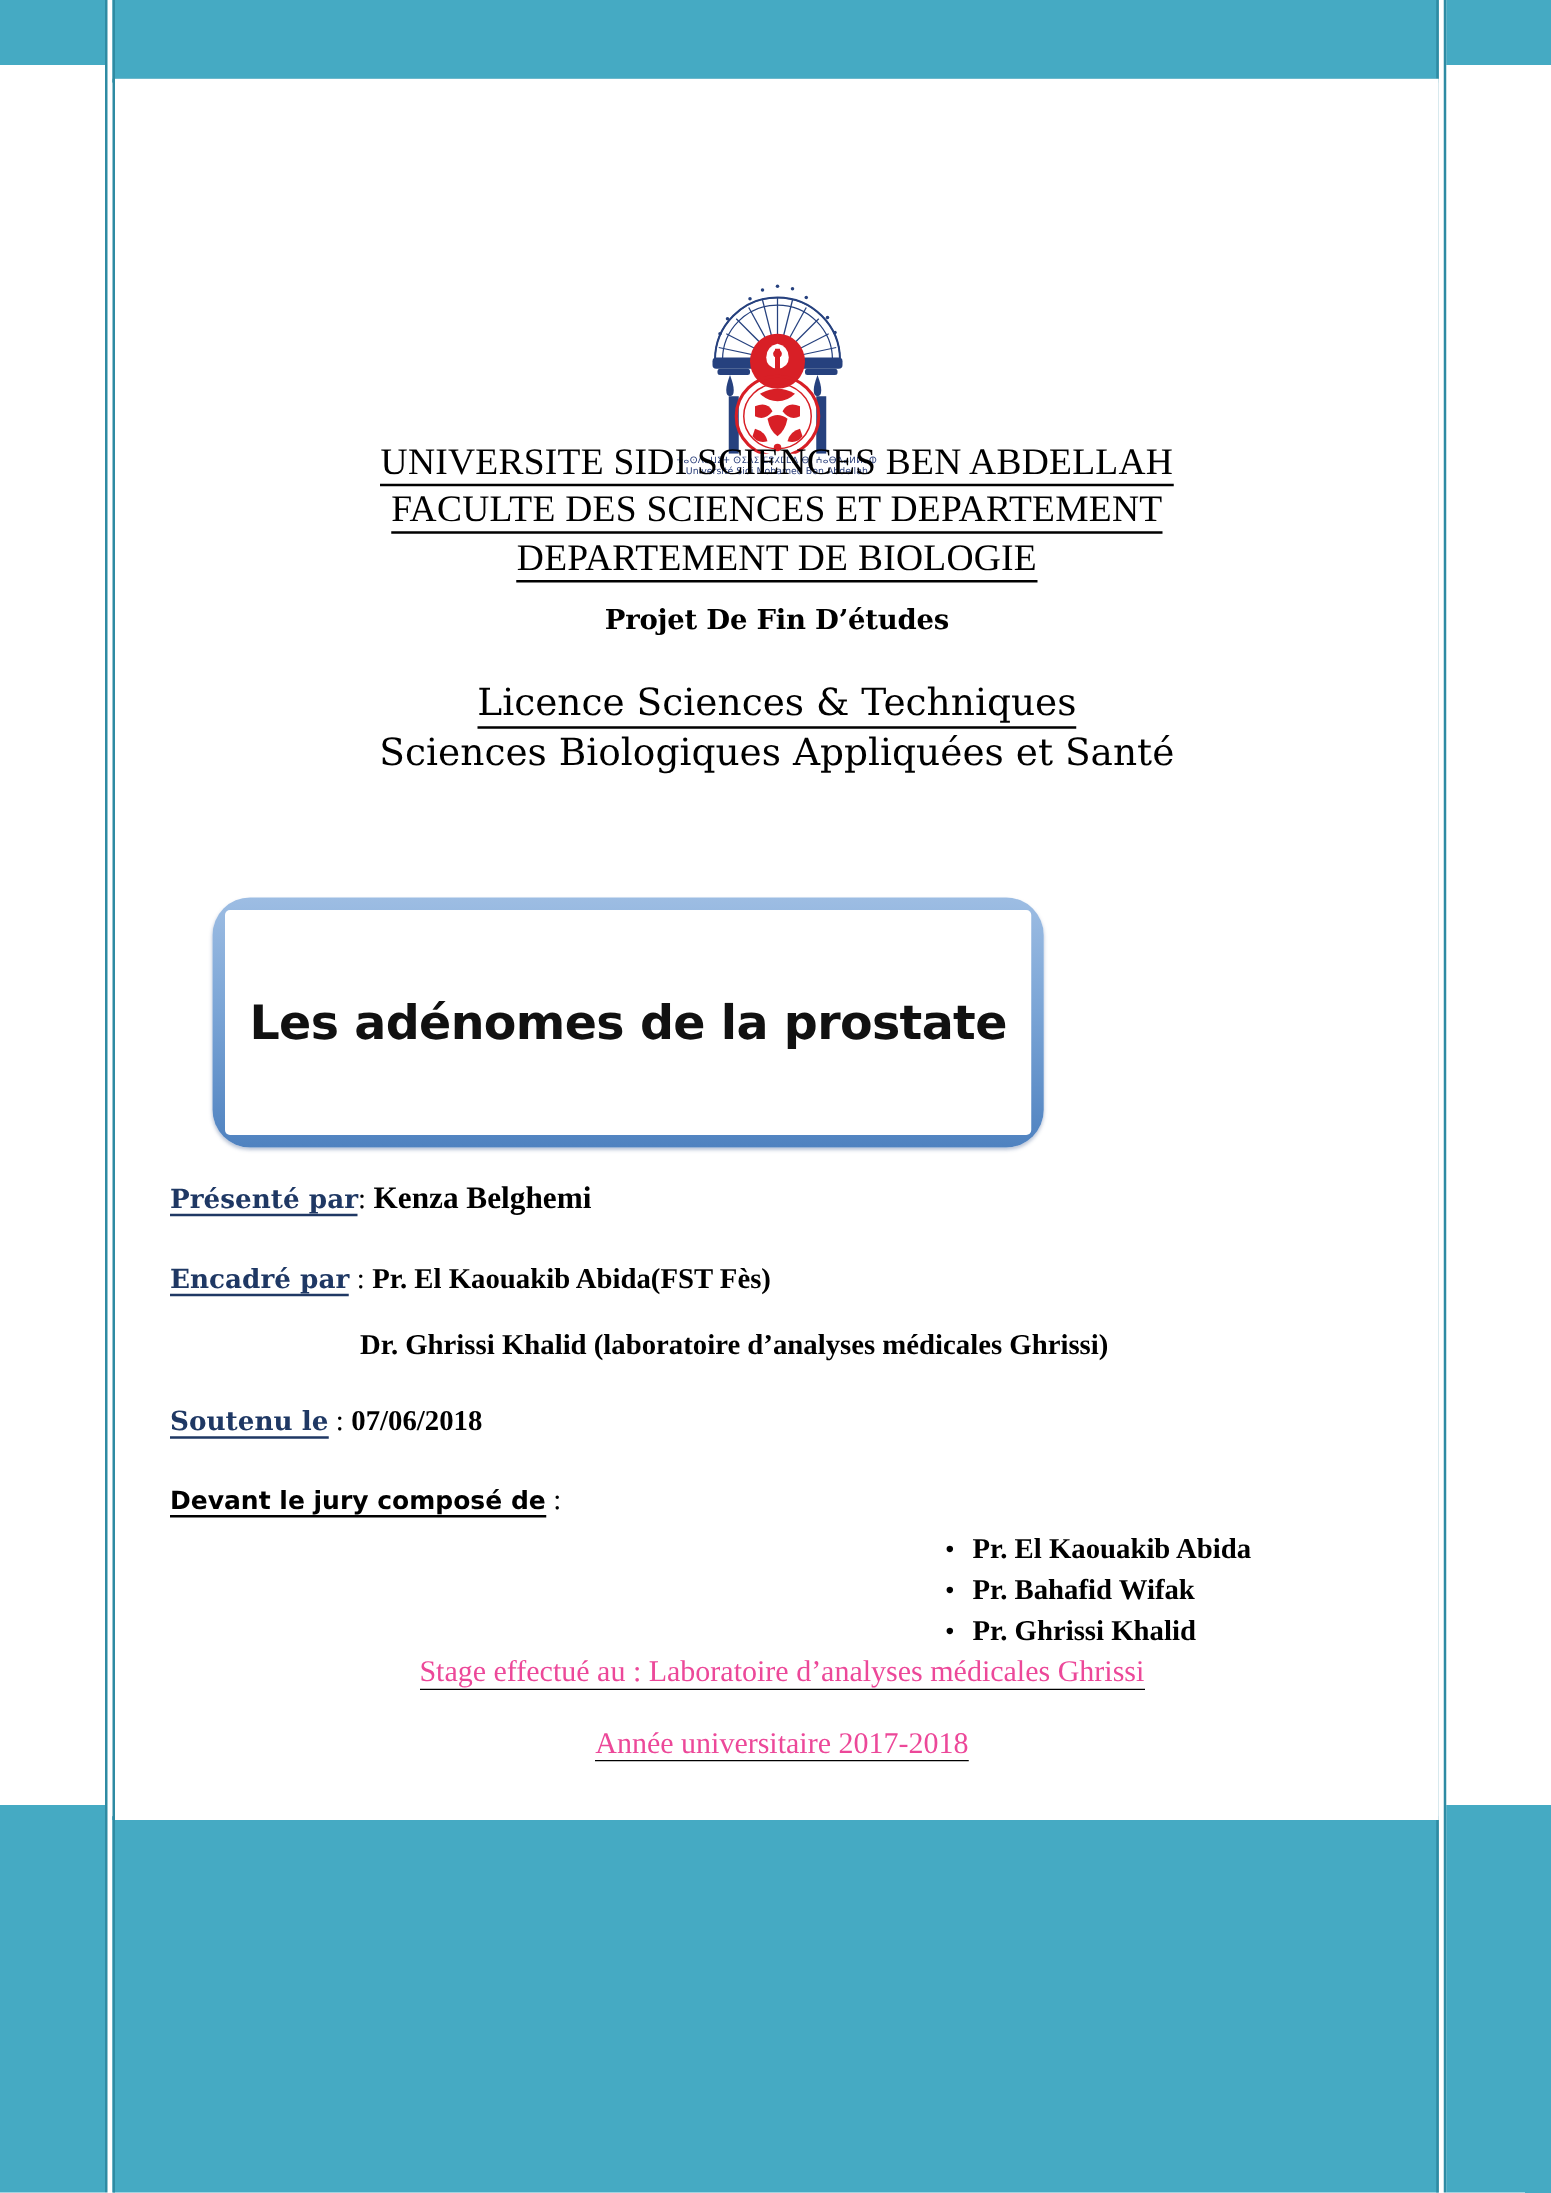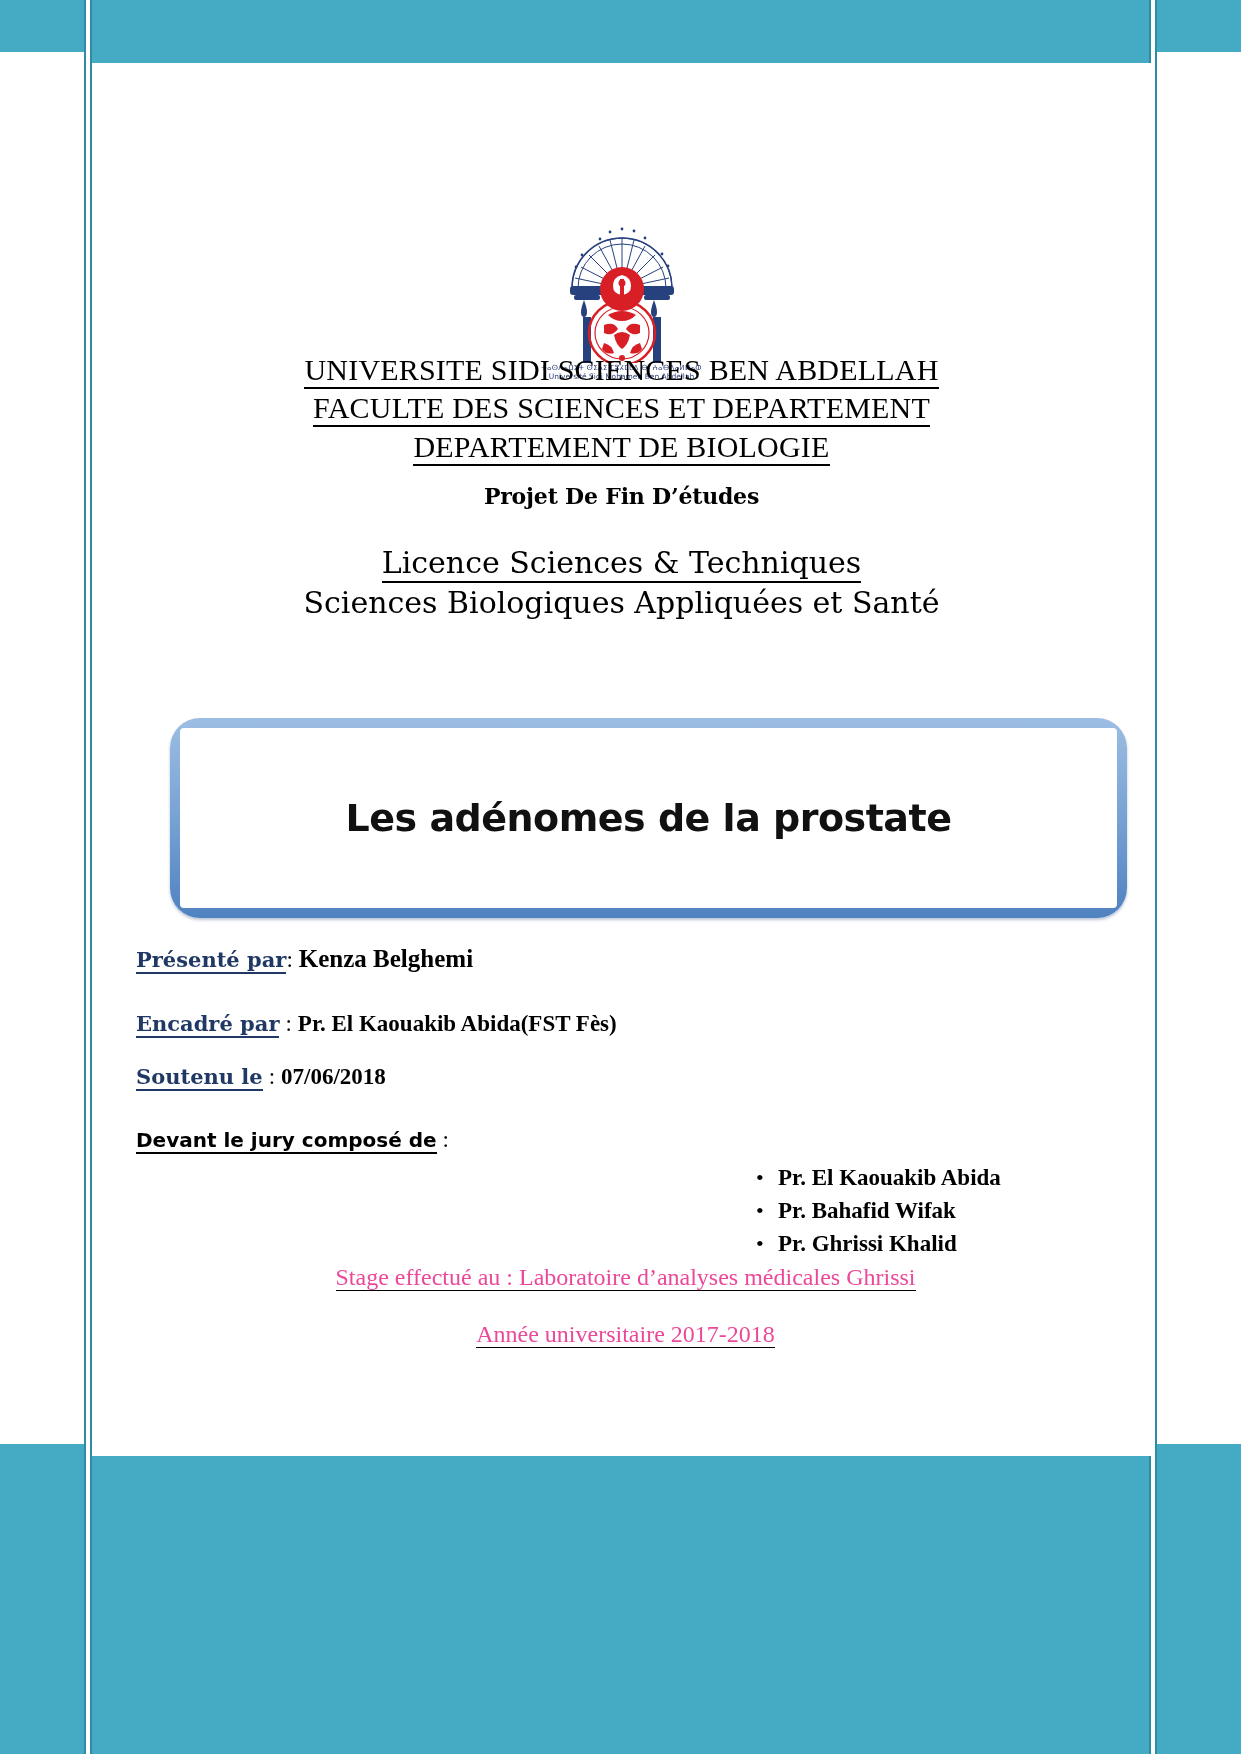--- a/index.html
+++ b/index.html
@@ -182,21 +182,21 @@
     font-size: 30px;
     line-height: 1.34;
     color: #000;
   }
 
   
   .title-box-outer {
     position: absolute;
     left: 78px;
     top: 655px;
-    width: 957px;
+    width: 665px;
     height: 200px;
     border-radius: 30px;
     background: linear-gradient(180deg, #9dbde3 0%, #7ba5d6 45%, #4f82c0 100%);
     box-shadow: 0 2px 3px rgba(60,90,140,0.35);
     padding: 10px;
     box-sizing: border-box;
   }
   .title-box-inner {
     width: 100%;
     height: 100%;
@@ -407,20 +407,23 @@
       <span class="lbl-navy">Présenté par</span><span class="sep">:</span>
       <span class="val-bold">Kenza Belghemi</span>
     </div>
 
     <div class="det-row tight">
       <span class="lbl-navy">Encadré par</span>
       <span class="sep">:</span>
       <span class="val-bold-sm">Pr. El Kaouakib Abida(FST Fès)</span>
     </div>
 
+    <div class="det-row indent-row">
+      <span class="val-bold-sm">Dr.  Ghrissi Khalid (laboratoire d’analyses médicales Ghrissi)</span>
+    </div>
 
     <div class="det-row">
       <span class="lbl-navy">Soutenu le</span>
       <span class="sep">:</span>
       <span class="val-bold-sm">07/06/2018</span>
     </div>
 
     <div class="det-row" style="margin-bottom:14px;">
       <span class="lbl-black">Devant le jury composé de</span>
       <span class="sep">:</span>

